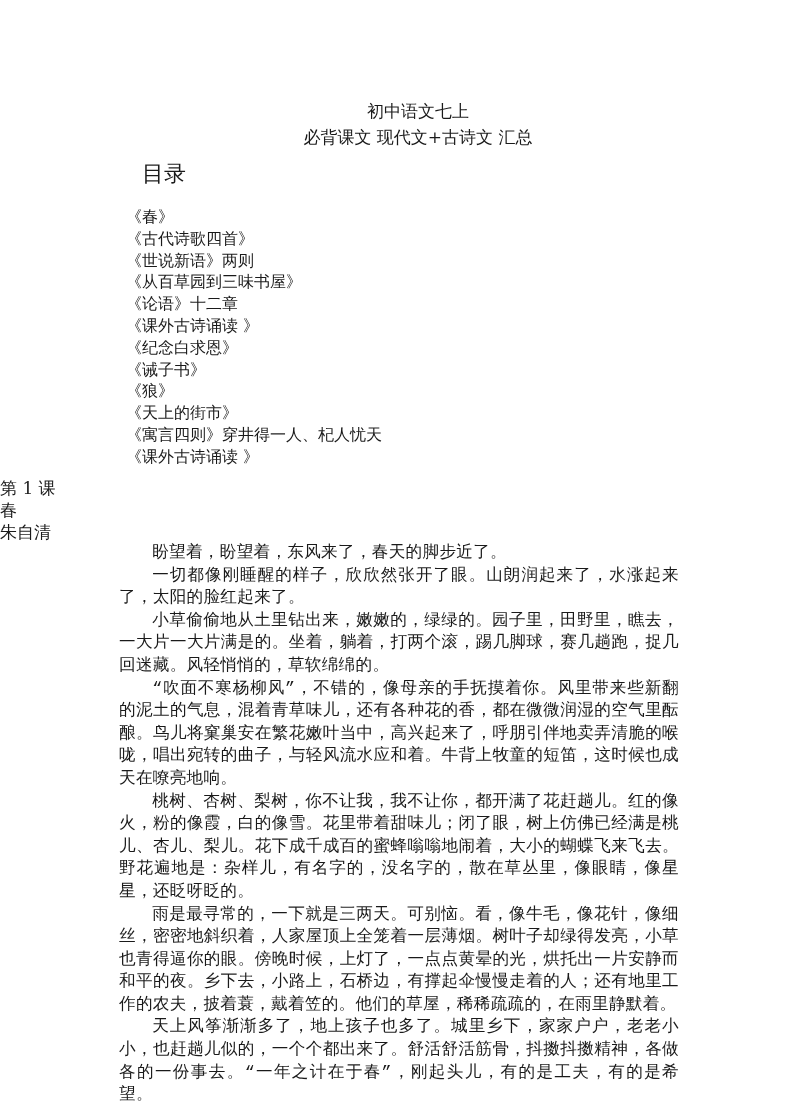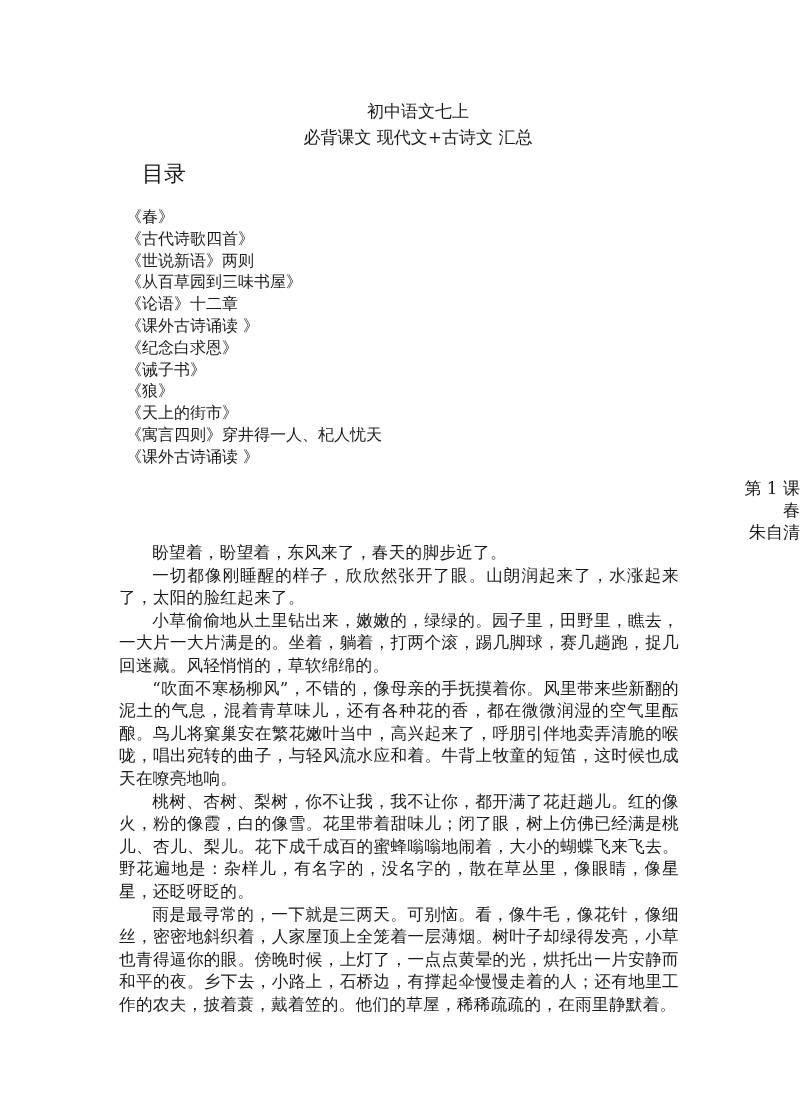--- a/index.html
+++ b/index.html
@@ -7,23 +7,23 @@
       width: 800px; height: 1110px; position: relative; overflow: hidden;
       font-family: "DejaVu Serif", "Liberation Serif", serif;
       color: #1a1a1a;
     }
     .page { position: absolute; left: 0; top: 0; width: 800px; height: 1110px; }
     .title-block { position: absolute; top: 98px; left: 0; width: 800px; text-align: center; margin-left: 18px; }
     .title-line { font-size: 17px; line-height: 26px; }
     .toc-heading { position: absolute; top: 163px; left: 142px; font-size: 22px; line-height: 22px; }
     .toc-list { position: absolute; top: 206px; left: 126px; margin: 0; padding: 0; list-style: none; }
     .toc-item { font-size: 16px; line-height: 21.8px; white-space: nowrap; }
-    .lesson-head { position: absolute; top: 477px; left: 0; width: 800px; text-align: right; }
+    .lesson-head { position: absolute; top: 477px; left: 0; width: 800px; text-align: left; }
     .lesson-line { font-size: 17px; line-height: 22px; }
-    .body-text { position: absolute; top: 542px; left: 119px; width: 560px; }
+    .body-text { position: absolute; top: 542px; left: 119px; width: 560px; font-family: Liberation Mono, monospace; }
     .para {
       margin: 0; font-size: 16.6px; line-height: 22.6px;
       text-indent: 2em; text-align: justify; letter-spacing: 0.3px;
     }
   </style>
 </head>
 <body>
 
 <div class="page">
 
@@ -55,15 +55,16 @@
     <div class="lesson-line">朱自清</div>
   </div>
 
   <div class="body-text">
     <p class="para">盼望着，盼望着，东风来了，春天的脚步近了。</p>
     <p class="para">一切都像刚睡醒的样子，欣欣然张开了眼。山朗润起来了，水涨起来了，太阳的脸红起来了。</p>
     <p class="para">小草偷偷地从土里钻出来，嫩嫩的，绿绿的。园子里，田野里，瞧去，一大片一大片满是的。坐着，躺着，打两个滚，踢几脚球，赛几趟跑，捉几回迷藏。风轻悄悄的，草软绵绵的。</p>
     <p class="para">“吹面不寒杨柳风”，不错的，像母亲的手抚摸着你。风里带来些新翻的泥土的气息，混着青草味儿，还有各种花的香，都在微微润湿的空气里酝酿。鸟儿将窠巢安在繁花嫩叶当中，高兴起来了，呼朋引伴地卖弄清脆的喉咙，唱出宛转的曲子，与轻风流水应和着。牛背上牧童的短笛，这时候也成天在嘹亮地响。</p>
     <p class="para">桃树、杏树、梨树，你不让我，我不让你，都开满了花赶趟儿。红的像火，粉的像霞，白的像雪。花里带着甜味儿；闭了眼，树上仿佛已经满是桃儿、杏儿、梨儿。花下成千成百的蜜蜂嗡嗡地闹着，大小的蝴蝶飞来飞去。野花遍地是：杂样儿，有名字的，没名字的，散在草丛里，像眼睛，像星星，还眨呀眨的。</p>
     <p class="para">雨是最寻常的，一下就是三两天。可别恼。看，像牛毛，像花针，像细丝，密密地斜织着，人家屋顶上全笼着一层薄烟。树叶子却绿得发亮，小草也青得逼你的眼。傍晚时候，上灯了，一点点黄晕的光，烘托出一片安静而和平的夜。乡下去，小路上，石桥边，有撑起伞慢慢走着的人；还有地里工作的农夫，披着蓑，戴着笠的。他们的草屋，稀稀疏疏的，在雨里静默着。</p>
+    <p class="para">天上风筝渐渐多了，地上孩子也多了。城里乡下，家家户户，老老小小，也赶趟儿似的，一个个都出来了。舒活舒活筋骨，抖擞抖擞精神，各做各的一份事去。“一年之计在于春”，刚起头儿，有的是工夫，有的是希望。</p>
   </div>
 
 </div>
 
 </body></html>

